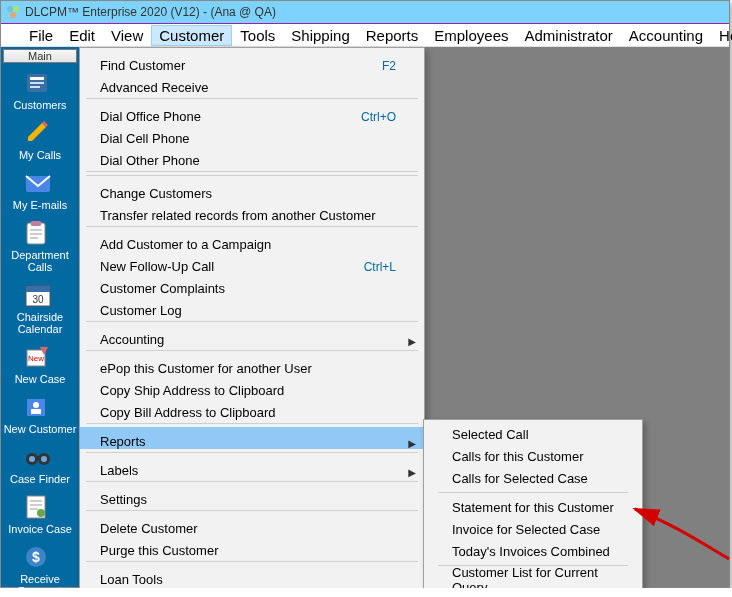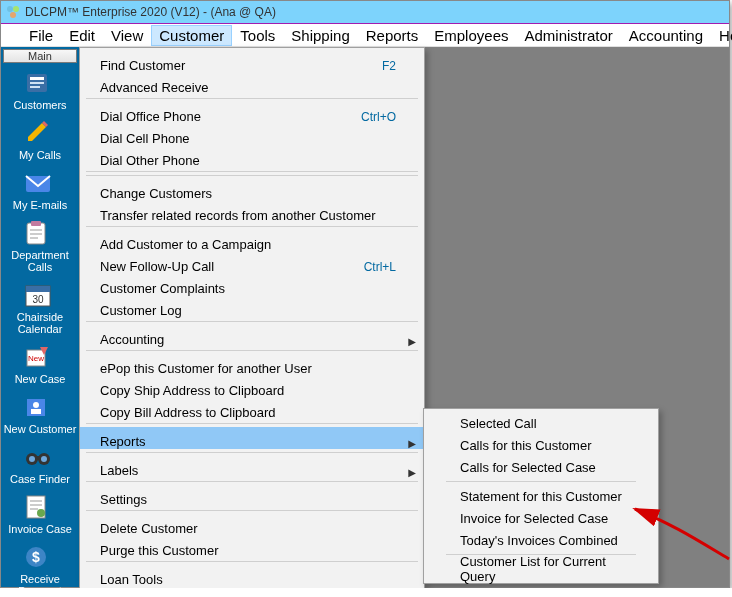--- a/index.html
+++ b/index.html
@@ -15,21 +15,21 @@
 .sideitem{display:flex;flex-direction:column;align-items:center;justify-content:center;margin:2px 0 6px 0;color:#fff;font-size:11px;text-align:center;cursor:default}
 .sideitem .sicon{width:32px;height:28px;margin-bottom:2px;display:flex;align-items:center;justify-content:flex-start}
 .canvas{flex:1;background:#808080;position:relative}
 .dropdown{position:absolute;top:0;left:0;width:344px;background:#f2f2f2;border:1px solid #a0a0a0;box-shadow:3px 3px 6px rgba(0,0,0,.25);padding:3px 0}
 .dropdown .row{display:flex;align-items:flex-end;height:22px;padding:0 28px 0 20px;font-size:13px;color:#000;cursor:default;position:relative}
 .dropdown .row.hl{background:#90c8f6}
 .dropdown .row .lbl{flex:1}
 .dropdown .row .shcut{color:#0369a1;font-size:12px}
 .dropdown .sep{height:1px;background:#cfcfcf;margin:3px 6px}
 .dropdown .arrow{position:absolute;right:8px;font-size:10px;color:#333}
-.submenu{position:absolute;top:361px;left:344px;width:202px;background:#f2f2f2;border:1px solid #a0a0a0;box-shadow:3px 3px 6px rgba(0,0,0,.25);padding:3px 16px}
+.submenu{position:absolute;top:372px;left:344px;width:202px;background:#f2f2f2;border:1px solid #a0a0a0;box-shadow:3px 3px 6px rgba(0,0,0,.25);padding:3px 8px}
 .submenu .row{display:flex;align-items:center;height:22px;padding:0 14px 0 20px;font-size:13px;color:#000;cursor:default}
 .submenu .sep{height:1px;background:#cfcfcf;margin:3px 6px}
 .redarrow{position:absolute;pointer-events:none}
 svg{display:block}
 </style>
 </head>
 <body>
 
 <div class="window">
 

